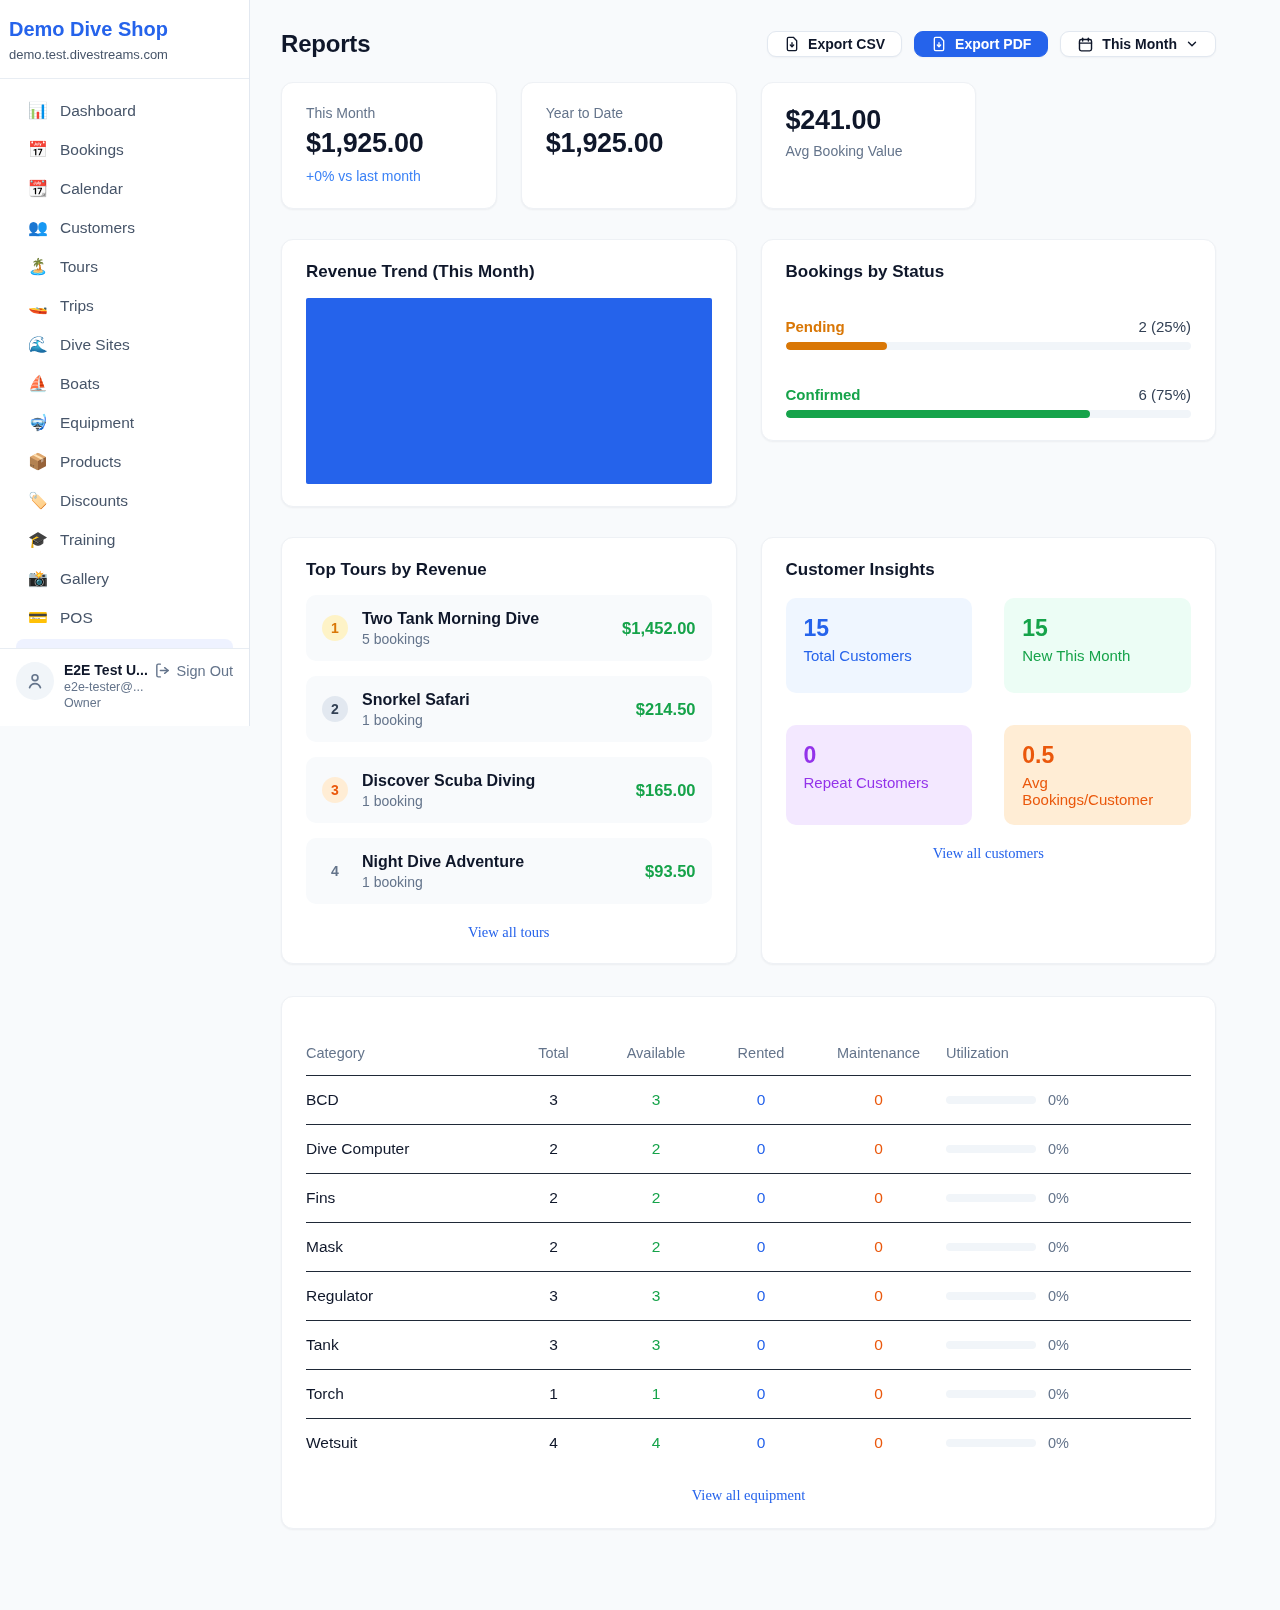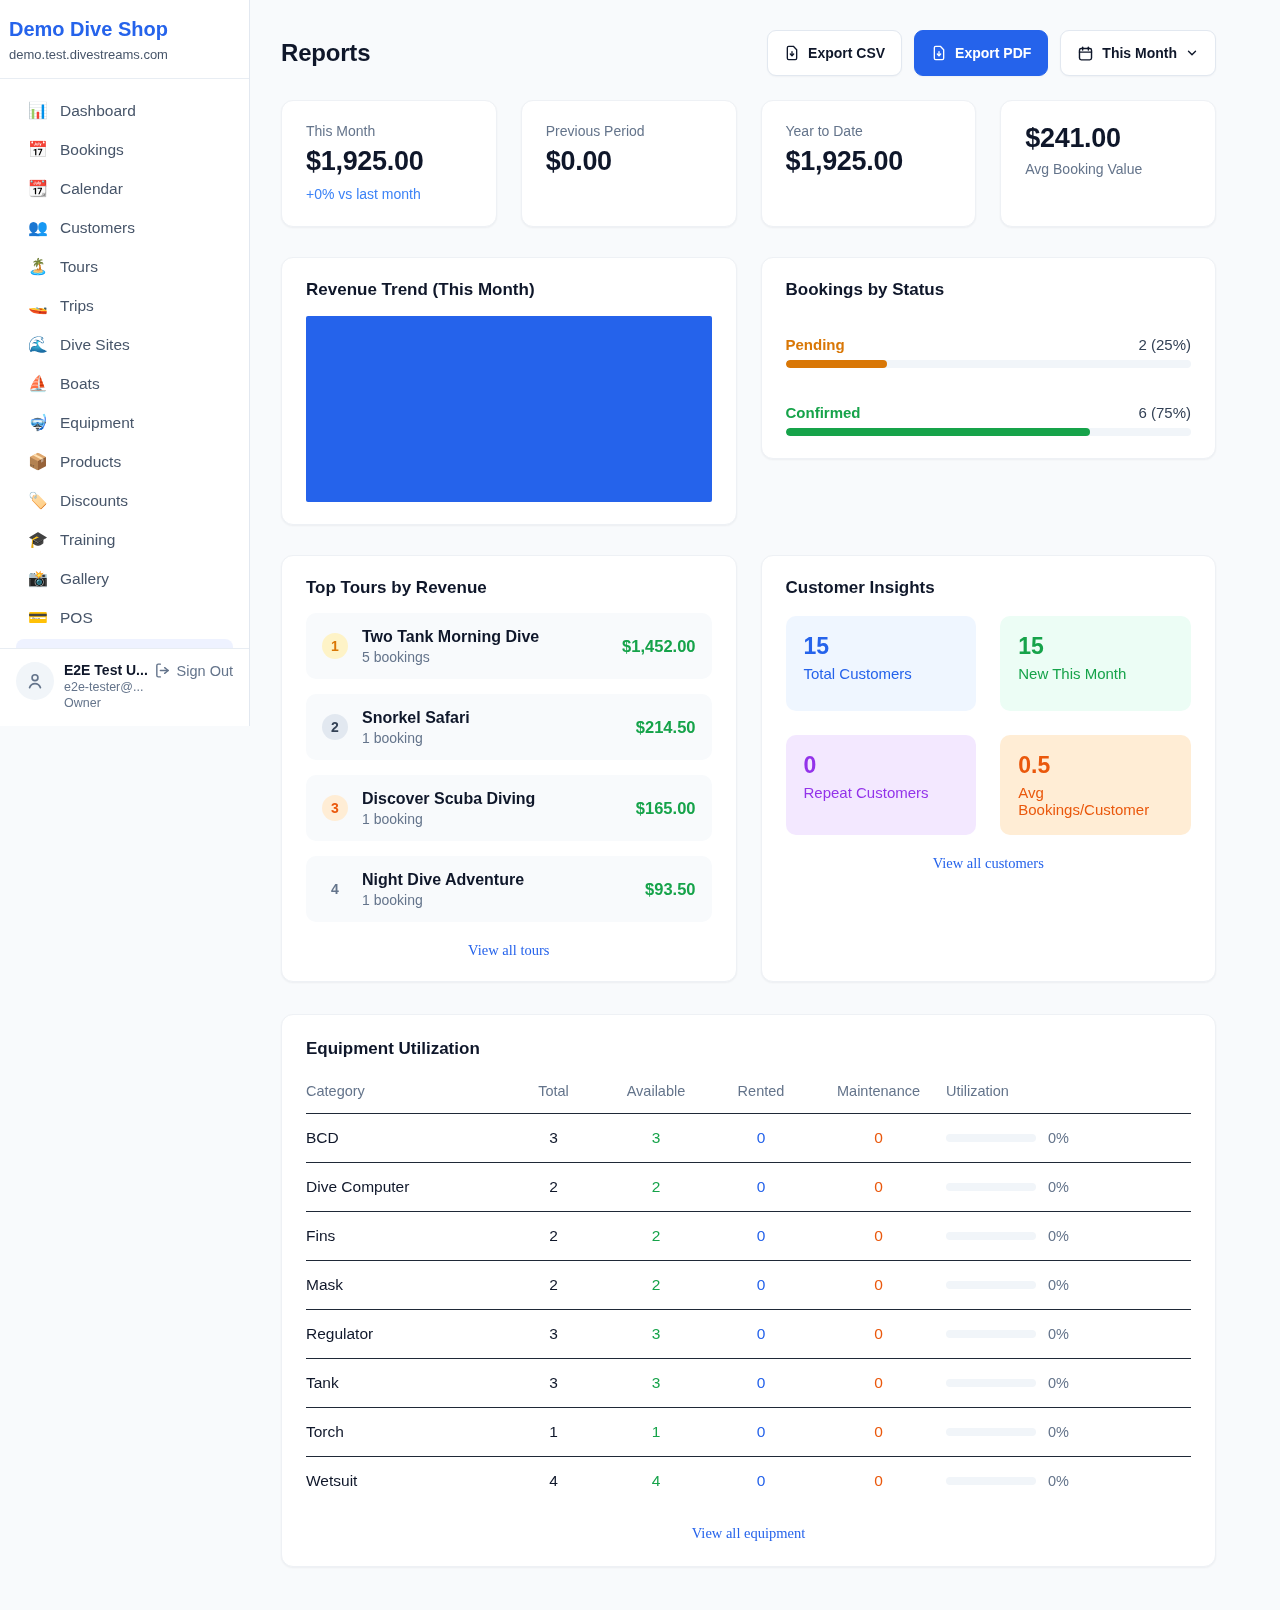--- a/index.html
+++ b/index.html
@@ -47,21 +47,21 @@
     background:none; border:none; color:#64748b; font-size:14.5px;
     font-family:inherit; cursor:pointer; white-space:nowrap;
   }
   
   .main { position:absolute; left:250px; top:0; width:1030px; padding:30px 64px 40px 31px; }
   .page-header { display:flex; align-items:center; justify-content:space-between; }
   .page-title { font-size:24px; font-weight:700; letter-spacing:-0.2px; }
   .header-actions { display:flex; gap:12px; }
   .btn {
     display:flex; align-items:center; gap:8px;
-    height:46px; padding:0 16px; border-radius:9px;
+    height:26px; padding:0 16px; border-radius:9px;
     font-size:14px; font-weight:700; font-family:inherit; cursor:pointer;
     background:#ffffff; color:#0f172a; border:1px solid #e2e8f0;
     box-shadow:0 1px 2px rgba(15,23,42,.04);
   }
   .btn-primary { background:#2563eb; border-color:#2563eb; color:#ffffff; }
   
   .card {
     background:#ffffff; border:1px solid #eef1f5; border-radius:12px;
     box-shadow:0 1px 2px rgba(15,23,42,.05); padding:22px 24px;
   }
@@ -97,21 +97,21 @@
   }
   .tour-info { min-width:0; }
   .tour-name { font-size:16px; font-weight:700; color:#0f172a; }
   .tour-bookings { font-size:14px; color:#64748b; margin-top:3px; }
   .tour-amount { margin-left:auto; font-size:16.5px; font-weight:700; color:#16a34a; }
   .view-link {
     display:block; margin:20px auto 0; background:none; border:none;
     color:#2563eb; font-size:14.5px; font-family:Liberation Serif, serif; cursor:pointer; text-align:left;
   }
   
-  .tiles { display:grid; grid-template-columns:1fr 1fr; gap:24px; margin-top:18px; }
+  .tiles { display:grid; grid-template-columns:1fr 1fr; gap:32px; margin-top:18px; }
   .tile { border-radius:10px; padding:17px 18px; min-height:95px; }
   .tile-value { font-size:23px; font-weight:700; }
   .tile-label { font-size:15px; margin-top:5px; }
   
   .equipment-card { margin-top:32px; padding:24px; }
   .eq-table { margin-top:14px; }
   .eq-row {
     display:grid; grid-template-columns:200px 95px 110px 100px 135px 1fr;
     align-items:center;
   }
@@ -267,25 +267,20 @@
     </div>
   </div>
 
   <div class="stats-row" id="stats">
       <div class="card stat-card">
       <div class="stat-label sl">This Month</div>
       <div class="stat-value sv">$1,925.00</div>
       <div class="stat-sub ss">+0% vs last month</div>
     </div>
       <div class="card stat-card">
-      <div class="stat-label sl">Previous Period</div>
-      <div class="stat-value sv">$0.00</div>
-
-    </div>
-      <div class="card stat-card">
       <div class="stat-label sl">Year to Date</div>
       <div class="stat-value sv">$1,925.00</div>
 
     </div>
       <div class="card stat-card rev">
       <div class="stat-label sl">Avg Booking Value</div>
       <div class="stat-value sv">$241.00</div>
 
     </div>
     </div>
@@ -377,21 +372,20 @@
           <div class="tile" style="background: rgb(255, 237, 213);">
       <div class="tile-value tv" style="color: rgb(234, 88, 12);">0.5</div>
       <div class="tile-label tl" style="color: rgb(234, 88, 12);">Avg Bookings/Customer</div>
     </div>
         </div>
       <button class="view-link">View all customers</button>
     </section>
   </div>
 
   <section class="card equipment-card">
-    <h2 class="card-title">Equipment Utilization</h2>
     <div class="eq-table" id="eq-table">
         <div class="eq-row eq-head">
           <div>Category</div>
           <div class="c-center">Total</div>
           <div class="c-center">Available</div>
           <div class="c-center">Rented</div>
           <div class="c-center">Maintenance</div>
           <div>Utilization</div>
         </div>
         <div class="eq-row eq-data">

